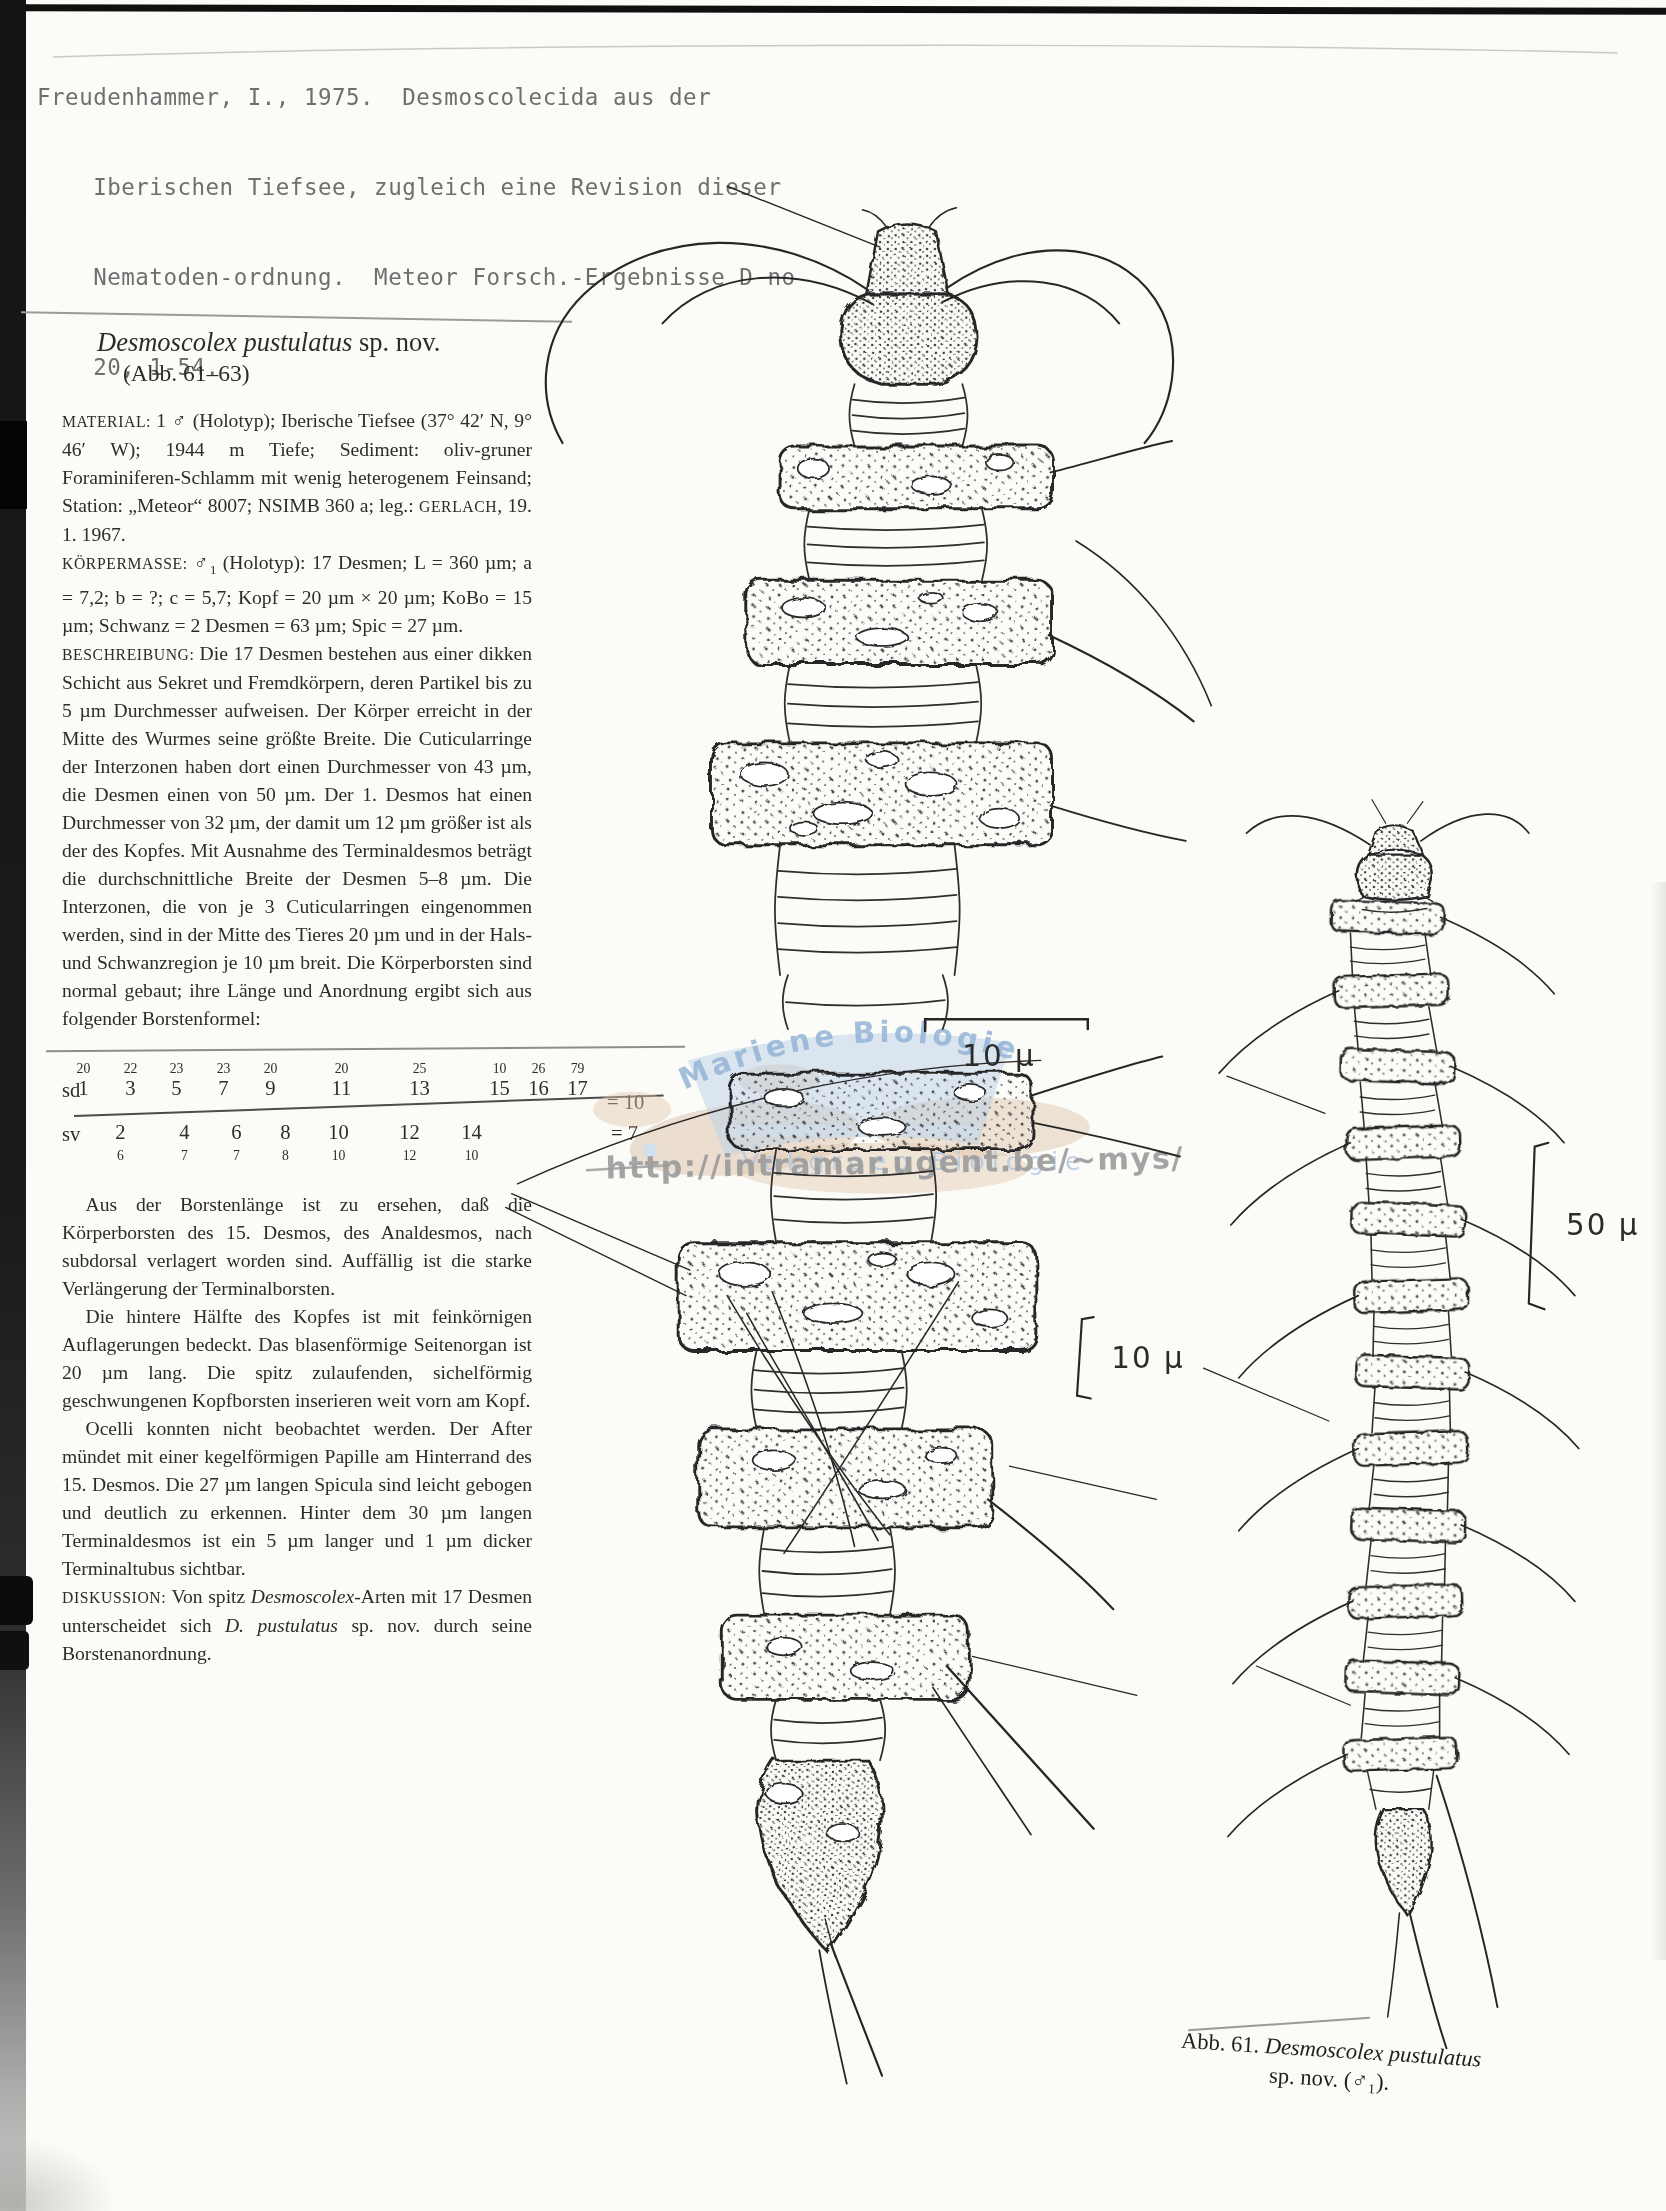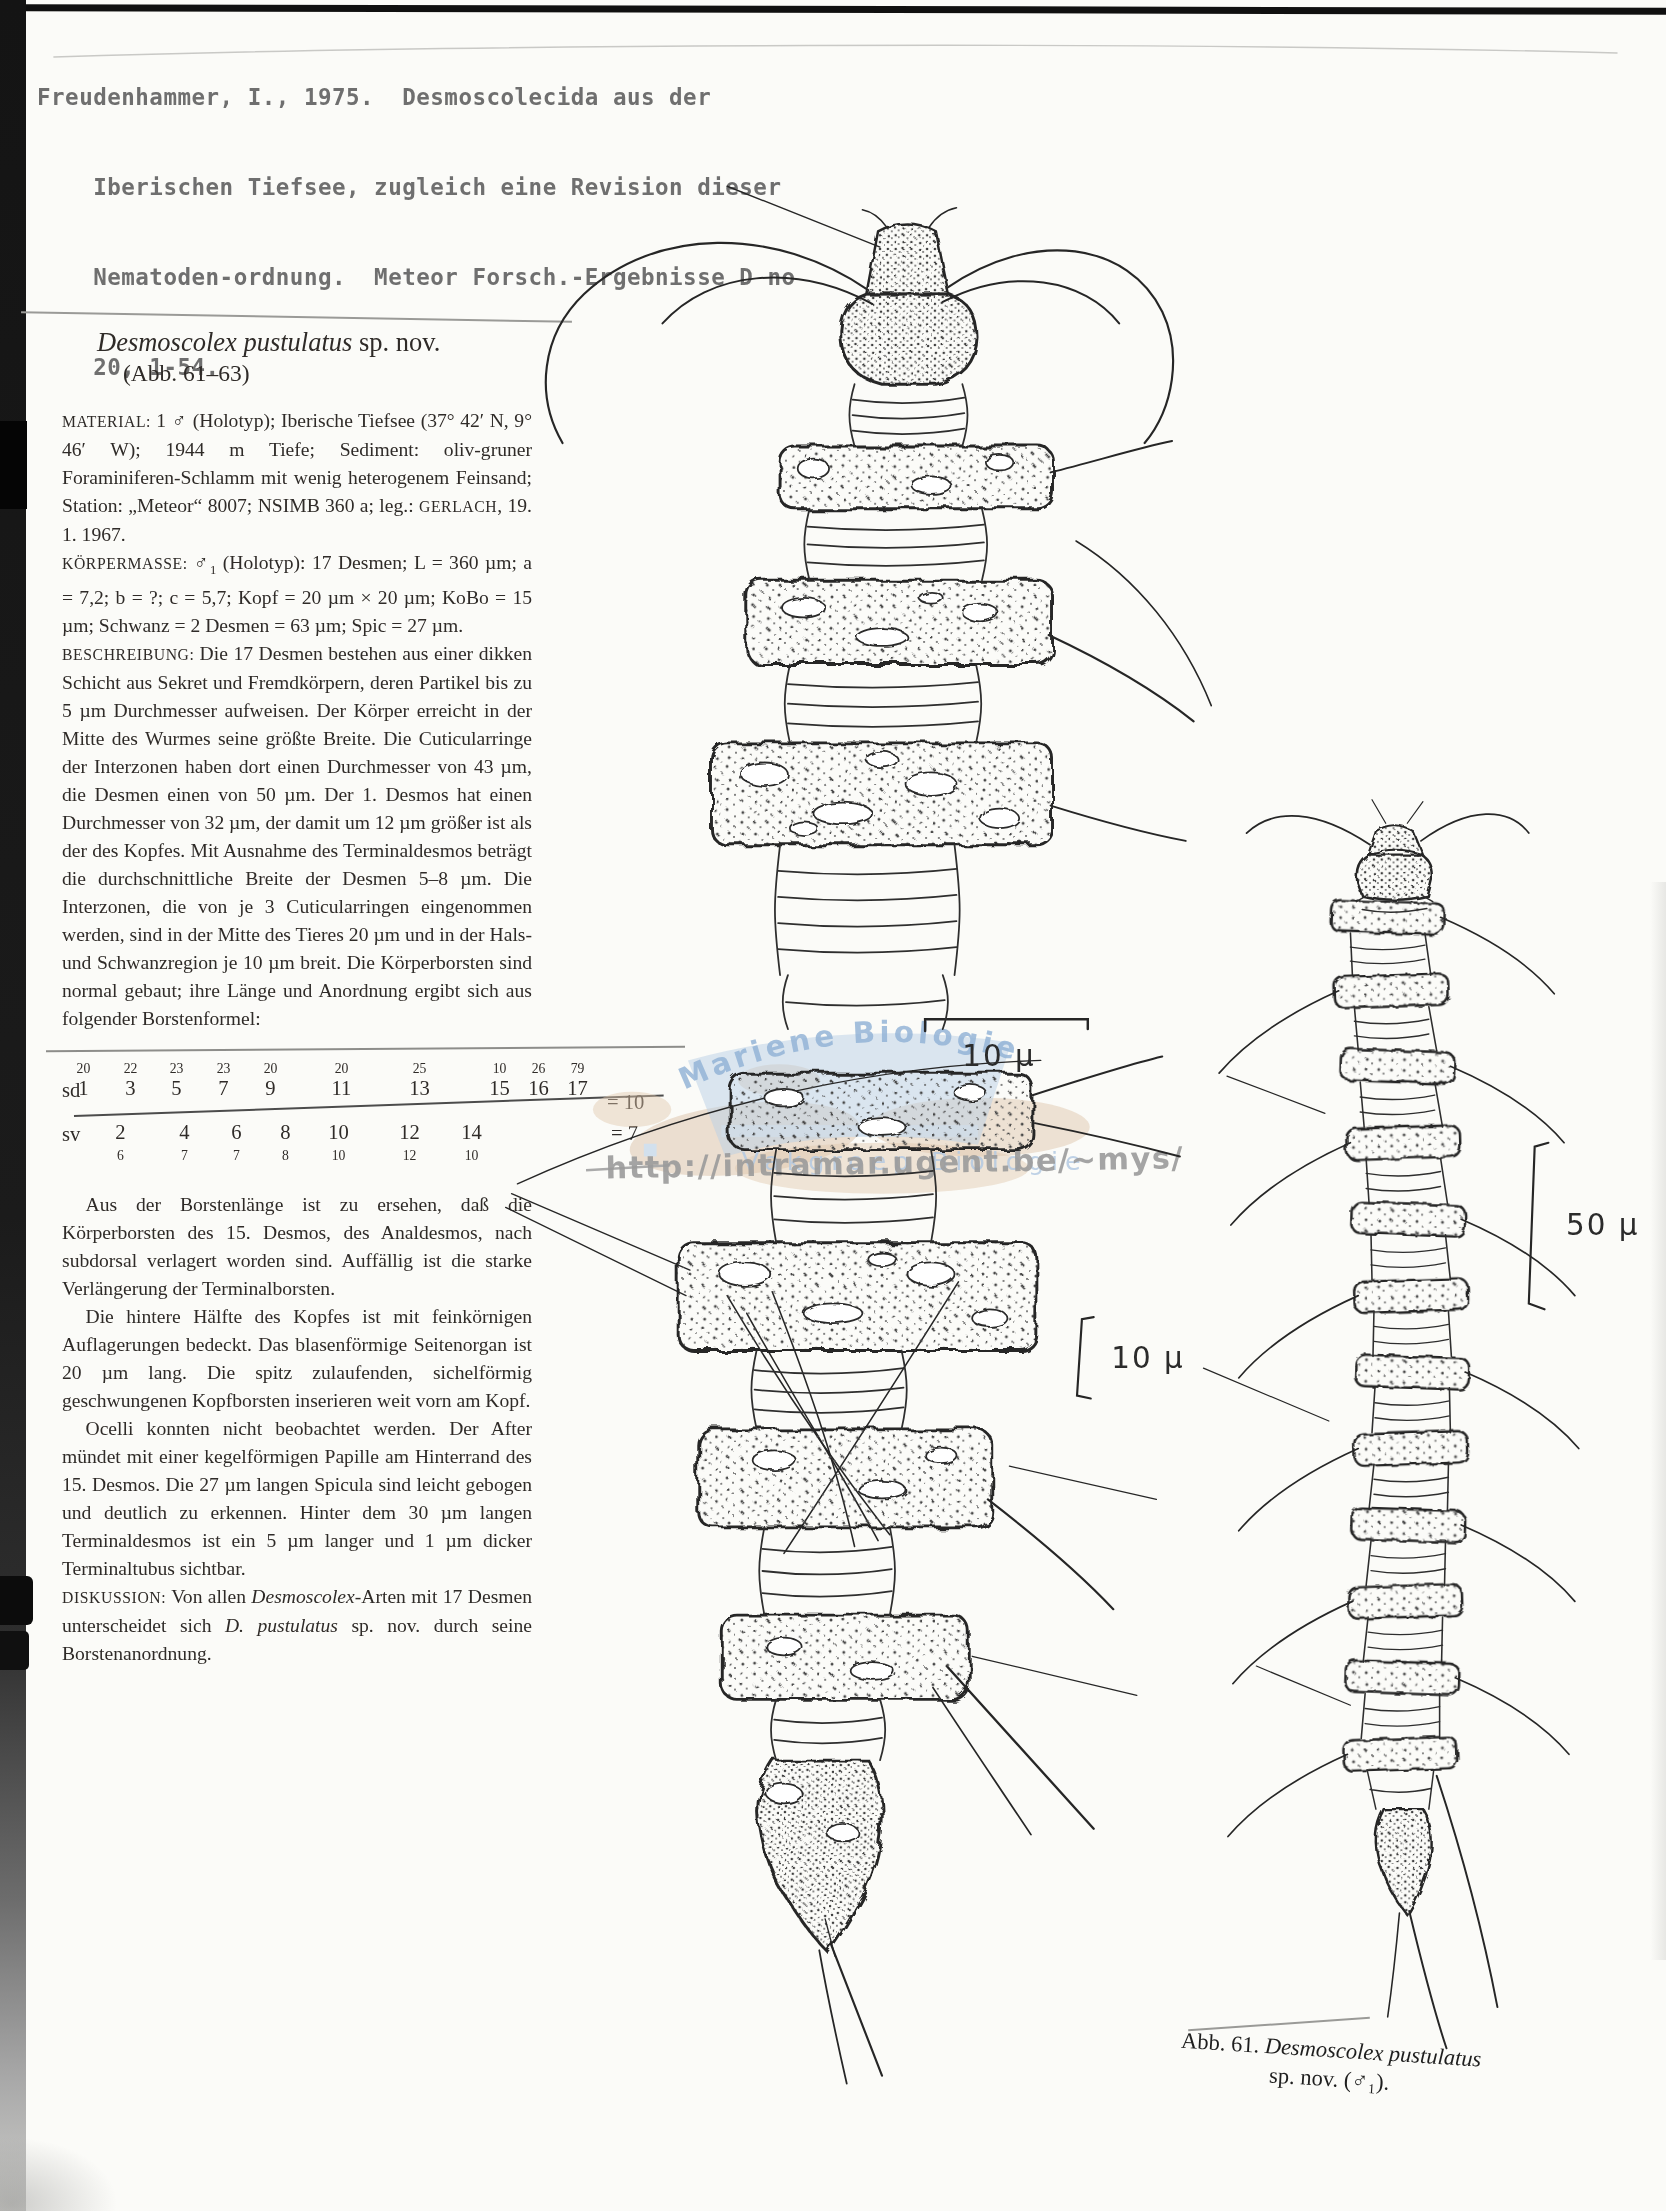--- a/index.html
+++ b/index.html
@@ -11,21 +11,21 @@
   .strip-blot1{position:absolute;left:0;top:1576px;width:33px;height:49px;background:#0c0c0c;border-radius:0 5.9px 5.9px 0;}
   .strip-blot2{position:absolute;left:0;top:1631px;width:29px;height:39px;background:#101010;border-radius:0 4.9px 4.9px 0;}
   .strip-blot3{position:absolute;left:0;top:421px;width:27.4px;height:88px;background:#050505;}
   .top-bar{position:absolute;left:25.5px;top:5.9px;width:1641px;height:6.9px;background:#101010;transform:rotate(0.12deg);}
   .corner-smudge{position:absolute;left:0;top:2137px;width:118px;height:74px;
     background:radial-gradient(ellipse at 10% 90%,rgba(120,120,118,.35),transparent 70%);}
   .right-smudge{position:absolute;right:0;top:882px;width:15.7px;height:1078px;
     background:linear-gradient(to left,rgba(90,90,88,.12),transparent);}
   
   .typed{position:absolute;left:37px;top:21.6px;font-family:"DejaVu Sans Mono",monospace;
-    font-size:22.5px;line-height:30px;color:#6f6f6f;white-space:pre;letter-spacing:0.5px;font-weight:bold;}
+    font-size:22.5px;line-height:30px;color:#6f6f6f;white-space:pre;letter-spacing:0.5px;}
   
   .article{position:absolute;left:39px;top:290px;width:470px;margin-left:23px;}
   .title-rule{position:absolute;left:-41px;top:25.5px;width:551px;height:2px;background:#9a9a97;transform:rotate(1.0deg);}
   .title{margin:37px 0 2px 35px;font-size:26.5px;}
   .title .it{font-style:italic;}
   .subtitle{margin:2px 0 19.6px 61px;font-size:23.5px;}
   .para{margin:0;text-align:justify;font-size:19.6px;line-height:28px;}
   .para.ind{text-indent:23.5px;}
   .sc{font-size:15.7px;letter-spacing:0.6px;}
   .it{font-style:italic;}
@@ -173,21 +173,21 @@
               <em class="fval">14</em>
               <em class="fsub">10</em>
             </span>
           </div>
     <div class="ftotal sd-total">= 10</div>
     <div class="ftotal sv-total">= 7</div>
   </div>
 <p class="para ind"><span>Aus der Borstenlänge ist zu ersehen, daß die Körperborsten des 15. Desmos, des Analdesmos, nach subdorsal verlagert worden sind. Auffällig ist die starke Verlängerung der Terminalborsten.</span></p>
         <p class="para ind"><span>Die hintere Hälfte des Kopfes ist mit feinkörnigen Auflagerungen bedeckt. Das blasenförmige Seitenorgan ist 20 µm lang. Die spitz zulaufenden, sichelförmig geschwungenen Kopfborsten inserieren weit vorn am Kopf.</span></p>
         <p class="para ind"><span>Ocelli konnten nicht beobachtet werden. Der After mündet mit einer kegelförmigen Papille am Hinterrand des 15. Desmos. Die 27 µm langen Spicula sind leicht gebogen und deutlich zu erkennen. Hinter dem 30 µm langen Terminaldesmos ist ein 5 µm langer und 1 µm dicker Terminaltubus sichtbar.</span></p>
-        <p class="para"><span class="sc">DISKUSSION: </span><span>Von allen </span><span class="it">Desmoscolex</span><span>-Arten mit 17 Desmen unterscheidet sich </span><span class="it">D. pustulatus</span><span> sp. nov. durch seine Borstenanordnung.</span></p>
+        <p class="para"><span class="sc">DISKUSSION: </span><span>Von spitz </span><span class="it">Desmoscolex</span><span>-Arten mit 17 Desmen unterscheidet sich </span><span class="it">D. pustulatus</span><span> sp. nov. durch seine Borstenanordnung.</span></p>
       </div>
   </div>
 
   <svg class="figs" width="1666" height="2211" viewBox="0 0 1700 2256" xmlns="http://www.w3.org/2000/svg" xmlns:xlink="http://www.w3.org/1999/xlink">
     <defs>
       <filter id="rough" x="-15%" y="-15%" width="130%" height="130%">
         <feTurbulence type="fractalNoise" baseFrequency="0.09" numOctaves="2" seed="11" result="n"></feTurbulence>
         <feDisplacementMap in="SourceGraphic" in2="n" scale="5"></feDisplacementMap>
       </filter>
       <filter id="rough2" x="-15%" y="-15%" width="130%" height="130%">

